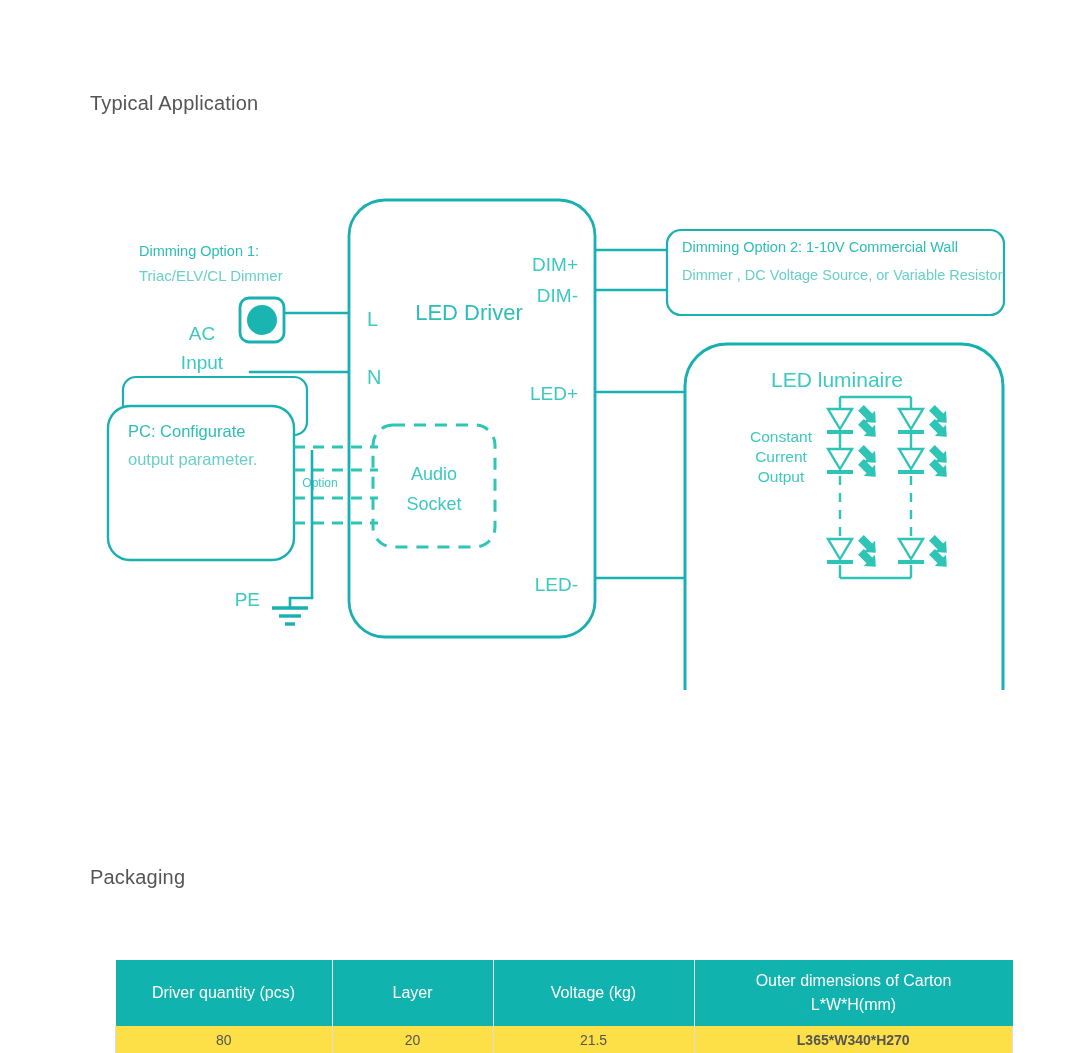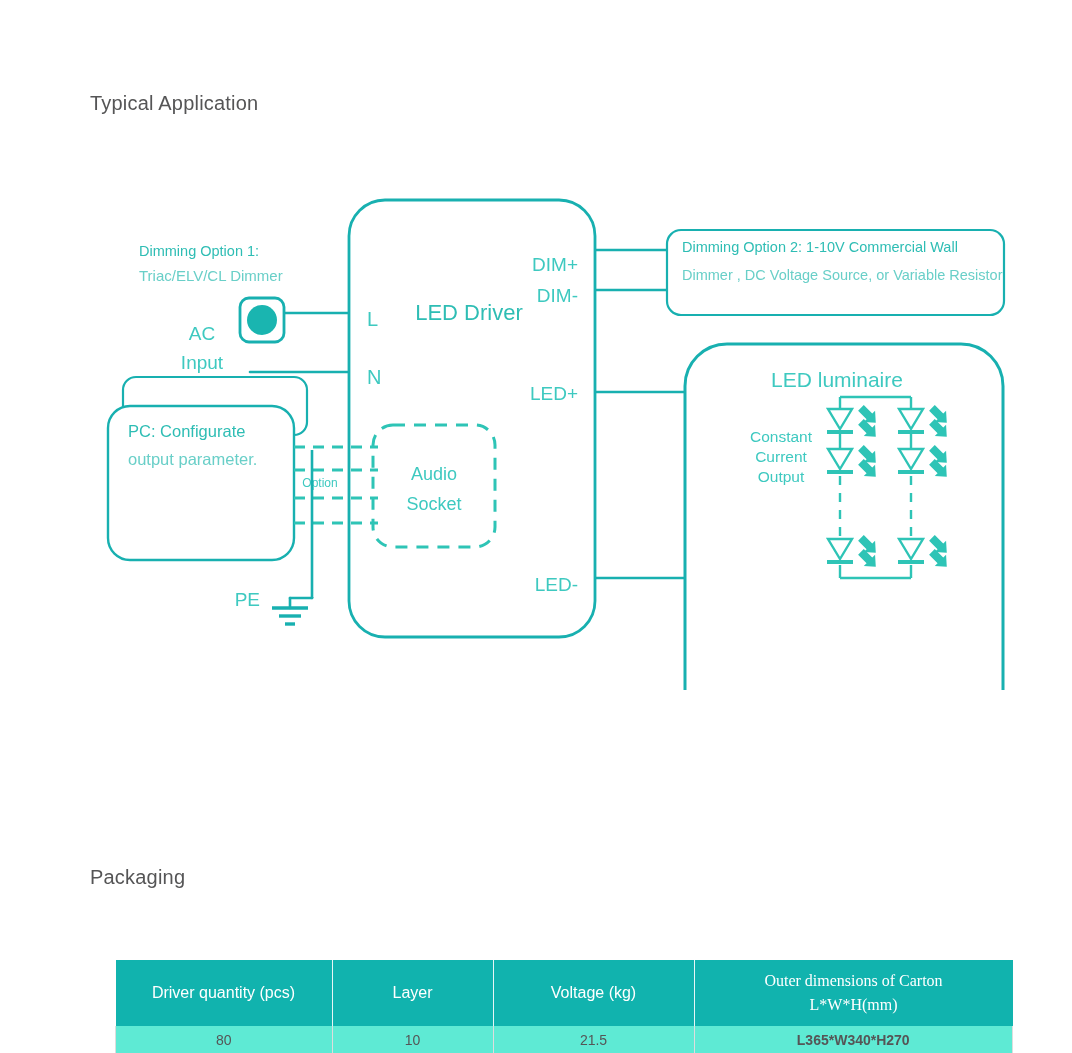--- a/index.html
+++ b/index.html
@@ -36,30 +36,30 @@
     background:#11b3ae;
     color:#ffffff;
     font-weight:normal;
     font-size:16px;
     line-height:24px;
     padding:9px 4px;
     border-right:1px solid #e8f6f6;
     vertical-align:middle;
     text-align:center;
   }
-  .pkg-table th:last-child{border-right:none;font-family:Liberation Serif, serif;}
+  .pkg-table th:last-child{border-right:none;}
   .pkg-table td{
     font-size:14px;
     color:#555556;
     text-align:center;
     padding:6px 4px;
     border-right:1px solid #dddddd;
     border-bottom:1px solid #dddddd;
     border-top:none;
-    background:#5eead4;
+    background:#fde047;
   }
   .pkg-table td:first-child{border-left:1px solid #dddddd;}
   .pkg-table td:last-child{border-right:1px solid #dddddd;font-weight:bold;}
 
   
   .dg-text{font-family:"Liberation Sans", sans-serif;}
 </style>
 </head>
 <body>
 
@@ -227,20 +227,20 @@
         <th style="width:192px">Voltage (kg)</th>
         <th>
           <div>Outer dimensions of Carton</div>
           <div>L*W*H(mm)</div>
         </th>
       </tr>
     </thead>
     <tbody>
       <tr>
         <td>80</td>
-        <td>10</td>
+        <td>20</td>
         <td>21.5</td>
         <td>L365*W340*H270</td>
       </tr>
     </tbody>
   </table>
 
 </div>
 
 </body></html>

